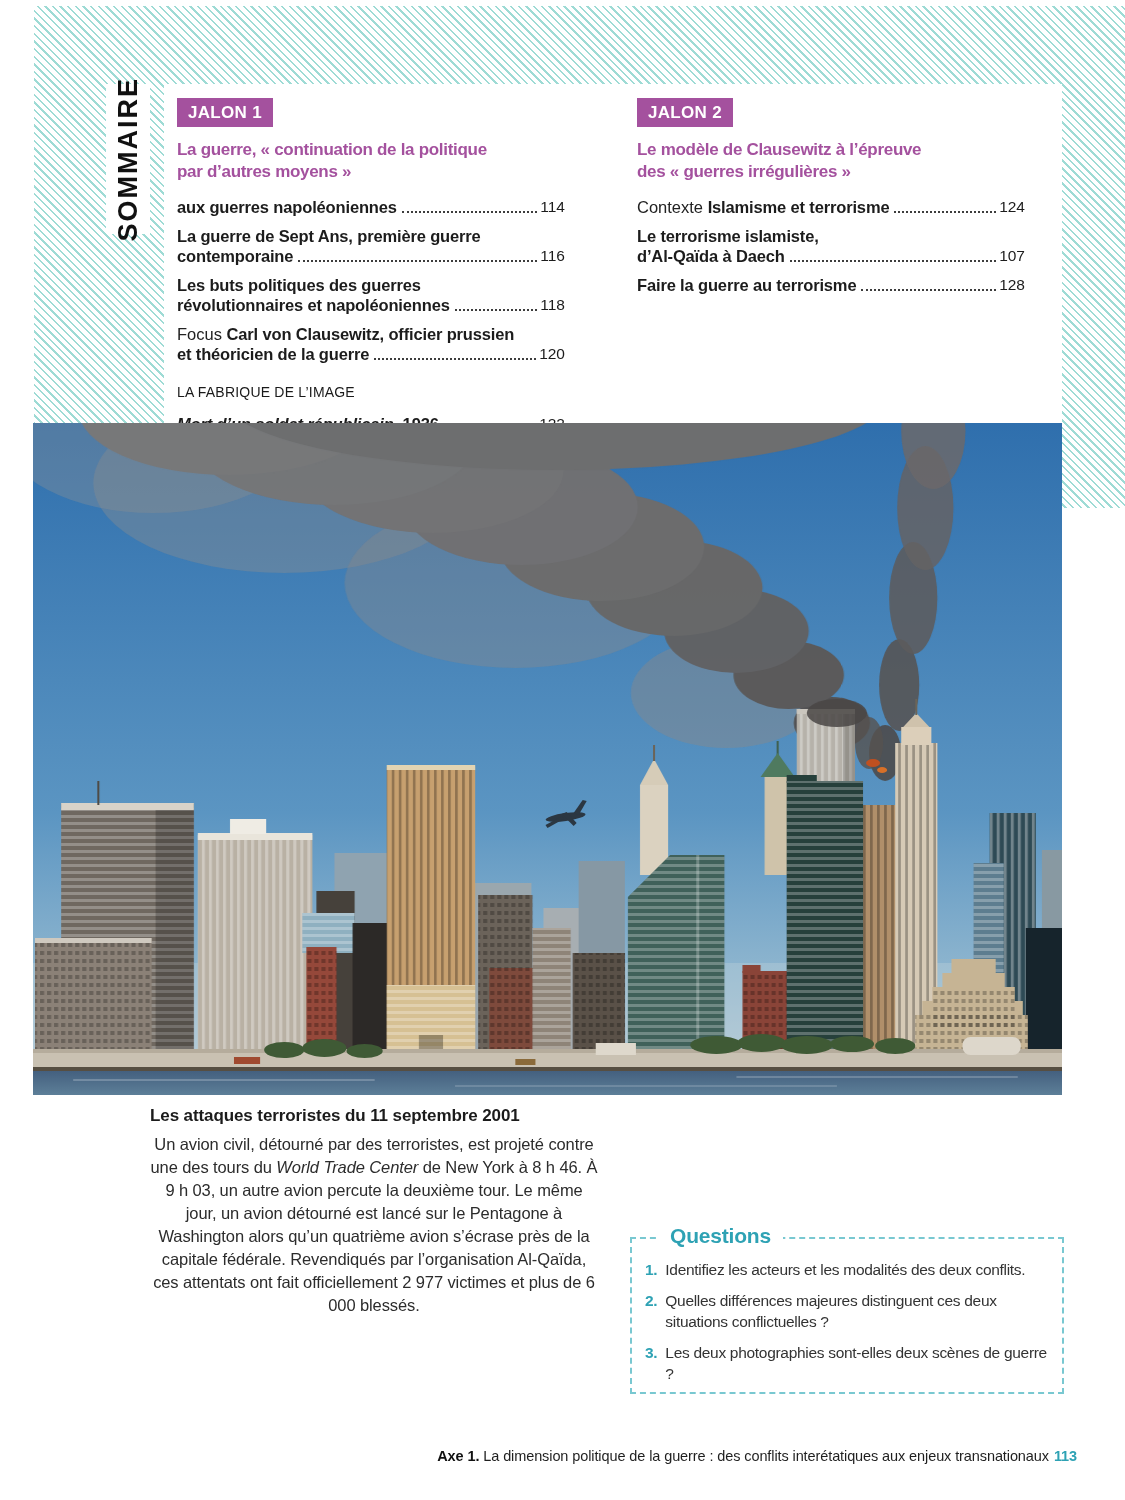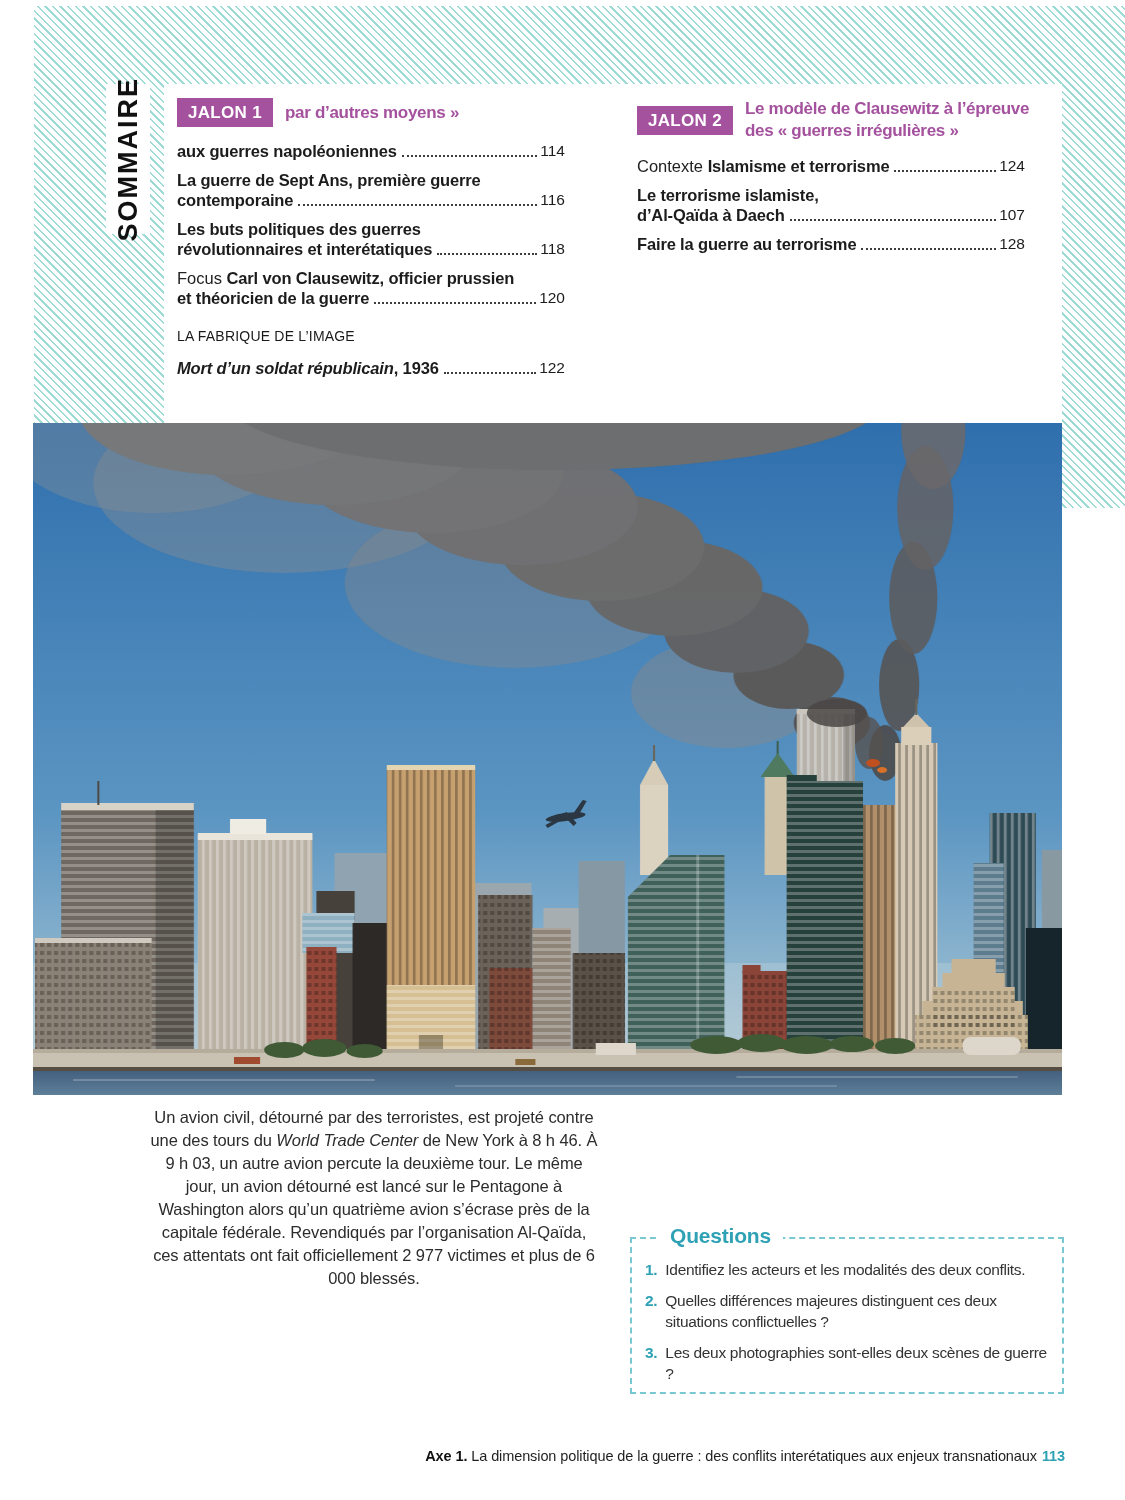--- a/index.html
+++ b/index.html
@@ -19,21 +19,21 @@
   }
   .sommaire span{
     writing-mode:vertical-rl;transform:rotate(180deg);
     font-size:27px;font-weight:700;letter-spacing:2px;color:#111;
   }
   
   .panel{position:absolute;left:164px;top:84px;width:898px;height:339px;background:#fff;}
   .col{position:absolute;top:14px;width:420px;}
   .col1{left:13px;}
   .col2{left:473px;}
-  .jalon-head{display:flex;gap:12px;margin-bottom:14px;align-items:center;}
+  .jalon-head{display:flex;gap:12px;margin-bottom:14px;align-items:flex-start;flex-direction:column;}
   .badge{
     background:#a4519e;color:#fff;font-weight:700;font-size:17px;
     padding:5px 11px 4px;letter-spacing:.3px;white-space:nowrap;
   }
   .jalon-title{color:#a4519e;font-weight:700;font-size:17px;line-height:22px;letter-spacing:-.3px;}
   .jalon-title div{white-space:nowrap;}
   .toc-list{width:388px;}
   .toc-entry{
     display:flex;flex-wrap:wrap;align-items:flex-end;margin-bottom:9px;
     font-size:16.5px;line-height:20px;color:#1c1c1c;
@@ -57,57 +57,58 @@
   
   .questions{position:absolute;left:630px;top:1237px;width:430px;height:153px;border:2px dashed #79c8d1;}
   .q-title{
     position:absolute;top:-15px;left:26px;background:#fff;padding:0 12px;
     color:#2ea2b4;font-weight:700;font-size:21px;letter-spacing:-.2px;
   }
   .q-list{padding:20px 10px 0 13px;}
   .q-item{display:flex;gap:8px;font-size:15.5px;line-height:21px;letter-spacing:-.3px;color:#333;margin-bottom:10px;}
   .q-num{color:#2ea2b4;font-weight:700;}
   
-  .footer{position:absolute;top:1448px;right:60px;font-size:14.5px;color:#1f1f1f;letter-spacing:-.1px;text-align:right;}
+  .footer{position:absolute;top:1448px;right:48px;font-size:14.5px;color:#1f1f1f;letter-spacing:-.1px;text-align:right;}
   .footer b{font-weight:700;color:#111;}
   .footer-page{color:#2ea2b4;font-weight:700;margin-left:5px;}
 </style>
 </head>
 <body>
 
 <div class="hatch"></div>
 
 <div class="sommaire">
   <span>SOMMAIRE</span>
 </div>
 
 <div class="panel">
 
   <div class="col col1">
     <div class="jalon-head">
       <span class="badge">JALON 1</span>
       <span class="jalon-title">
+        <div>La guerre, « continuation de la politique</div>
         <div>par d’autres moyens »</div>
       </span>
     </div>
     <div class="toc-list">
         <div class="toc-entry">
     <span class="t-second"><span class="toc-strong s2">aux guerres napoléoniennes</span></span>
     <span class="toc-dots"></span>
     <span class="toc-page">114</span>
   </div>
         <div class="toc-entry">
     <span class="t-first w100"><span class="toc-strong s1">La guerre de Sept Ans, première guerre</span></span>
     <span class="t-second"><span class="toc-strong s2">contemporaine</span></span>
     <span class="toc-dots"></span>
     <span class="toc-page">116</span>
   </div>
         <div class="toc-entry">
     <span class="t-first w100"><span class="toc-strong s1">Les buts politiques des guerres</span></span>
-    <span class="t-second"><span class="toc-strong s2">révolutionnaires et interétatiques</span></span>
+    <span class="t-second"><span class="toc-strong s2">révolutionnaires et napoléoniennes</span></span>
     <span class="toc-dots"></span>
     <span class="toc-page">118</span>
   </div>
         <div class="toc-entry">
     <span class="t-first w100"><span class="toc-prefix">Focus&nbsp;</span><span class="toc-strong s1">Carl von Clausewitz, officier prussien</span></span>
     <span class="t-second"><span class="toc-strong s2">et théoricien de la guerre</span></span>
     <span class="toc-dots"></span>
     <span class="toc-page">120</span>
   </div>
       </div>
@@ -341,20 +342,21 @@
   <g fill="#2b3742">
     <ellipse cx="530" cy="394" rx="20" ry="4" transform="rotate(-8 530 394)"></ellipse>
     <polygon points="543,392 551,378 547,377 538,390"></polygon>
     <polygon points="526,391 538,403 541,400 531,389"></polygon>
     <polygon points="527,393 510,402 512,405 528,396"></polygon>
   </g>
 </svg>
 </div>
 
 <div class="caption">
+  <div class="caption-title">Les attaques terroristes du 11 septembre 2001</div>
   <div class="caption-body"><span>Un avion civil, détourné par des terroristes, est projeté contre une des tours du </span><i>World Trade Center</i><span> de New York à 8 h 46. À 9 h 03, un autre avion percute la deuxième tour. Le même jour, un avion détourné est lancé sur le Pentagone à Washington alors qu’un quatrième avion s’écrase près de la capitale fédérale. Revendiqués par l’organisation Al-Qaïda, ces attentats ont fait officiellement 2 977 victimes et plus de 6 000 blessés.</span></div>
 </div>
 
 <div class="questions">
   <div class="q-title">Questions</div>
   <div class="q-list">
       <div class="q-item">
     <span class="q-num">1.</span>
     <span class="q-text">Identifiez les acteurs et les modalités des deux conflits.</span>
   </div>

